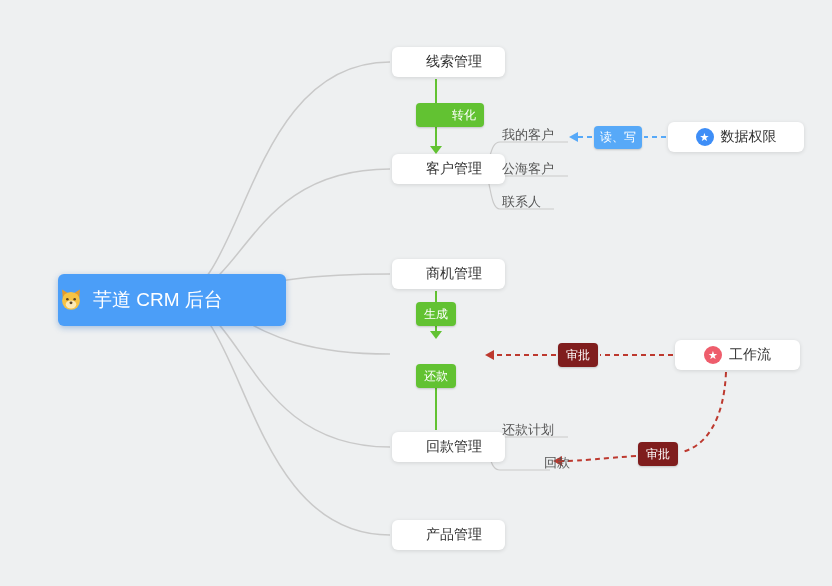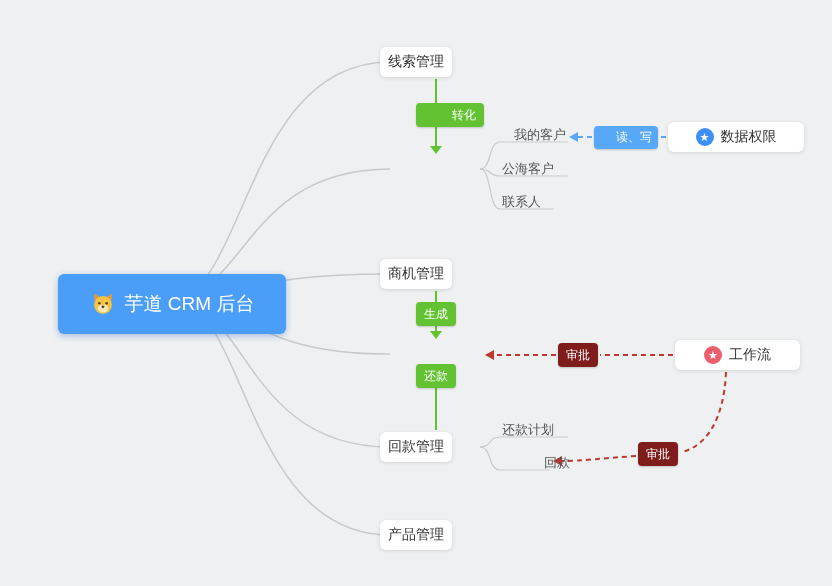--- a/index.html
+++ b/index.html
@@ -3,51 +3,51 @@
 <meta charset="utf-8">
 <style>
   html,body{margin:0;padding:0;}
   body{font-family:"Liberation Sans","DejaVu Sans",sans-serif;background:#eef0f1;}
   .stage{position:relative;width:832px;height:586px;background:#eef0f1;overflow:hidden;}
   .wires{position:absolute;left:0;top:0;width:832px;height:586px;}
 
   .node{position:absolute;background:#ffffff;border-radius:6px;
         box-shadow:0 1px 4px rgba(0,0,0,.12);display:flex;align-items:center;
         justify-content:center;font-size:14px;color:#333;cursor:default;}
-  .branch{left:380px;width:72px;height:30px;}
+  .branch{left:392px;width:102px;height:30px;padding-left:11px;}
   .n-leads{top:47px;} .n-customers{top:154px;} .n-business{top:259px;text-align:right;}
   .n-contracts{top:339px;} .n-receivables{top:432px;} .n-products{top:520px;text-align:center;}
 
-  .root{left:58px;top:274px;width:228px;height:60px;background:#4b9ef8;
+  .root{left:58px;top:274px;width:228px;height:52px;background:#4b9ef8;
         color:#fff;font-size:19px;border-radius:6px;display:flex;align-items:center;
-        justify-content:center;gap:9px;box-shadow:0 2px 6px rgba(30,100,190,.35);position:absolute;}
+        justify-content:flex-start;gap:9px;box-shadow:0 2px 6px rgba(30,100,190,.35);position:absolute;}
 
   .side{height:30px;padding:0 12px;gap:7px;}
   .n-dataperm{left:668px;top:122px;width:112px;}
   .n-workflow{left:675px;top:340px;width:101px;}
 
   .star-circle{width:18px;height:18px;border-radius:50%;display:flex;align-items:center;
         justify-content:center;color:#fff;font-size:11px;line-height:1;flex:0 0 auto;}
   .star-blue{background:#3e8ef7;}
   .star-pink{background:#ee5d6c;}
 
   .badge{position:absolute;border-radius:4px;color:#fff;font-size:12px;
          display:flex;align-items:center;justify-content:center;
          box-shadow:0 1px 2px rgba(0,0,0,.18);}
   .badge-green{background:#62c232;width:40px;height:24px;}
   .b-convert{left:416px;top:103px;padding-left:28px;}
   .b-generate{left:416px;top:302px;font-family:Liberation Mono, monospace;}
   .b-repay{left:416px;top:364px;}
-  .badge-blue{background:#57a9f8;width:48px;height:23px;left:594px;top:126px;padding-left:16px;}
+  .badge-blue{background:#57a9f8;width:48px;height:23px;left:594px;top:126px;}
   .badge-red{background:#7f1d1d;width:40px;height:24px;}
   .b-approve1{left:558px;top:343px;}
   .b-approve2{left:638px;top:442px;}
 
   .subtext{position:absolute;font-size:13px;color:#555;white-space:nowrap;}
-  .s-my{left:502px;top:126px;margin-left:12px;} .s-public{left:502px;top:160px;} .s-contact{left:502px;top:193px;}
+  .s-my{left:502px;top:126px;} .s-public{left:502px;top:160px;} .s-contact{left:502px;top:193px;}
   .s-plan{left:502px;top:421px;} .s-repay{left:508px;top:454px;margin-left:36px;}
 </style>
 </head>
 <body>
 
 <div class="stage">
 
   <svg class="wires" viewBox="0 0 832 586" fill="none" xmlns="http://www.w3.org/2000/svg">
 
     <g stroke="#c9c9c9" stroke-width="1.5" fill="none">
@@ -115,20 +115,23 @@
         <circle cx="20.5" cy="15" r="1.6" fill="#5b4324"></circle>
         <circle cx="16" cy="19.5" r="1.8" fill="#5b4324"></circle>
       </svg>
     </span>
     <span>芋道 CRM 后台</span>
   </div>
 
   <div class="node branch n-leads">
     <span>线索管理</span>
   </div>
+  <div class="node branch n-customers">
+    <span>客户管理</span>
+  </div>
   <div class="node branch n-business">
     <span>商机管理</span>
   </div>
   <div class="node branch n-receivables">
     <span>回款管理</span>
   </div>
   <div class="node branch n-products">
     <span>产品管理</span>
   </div>
 

